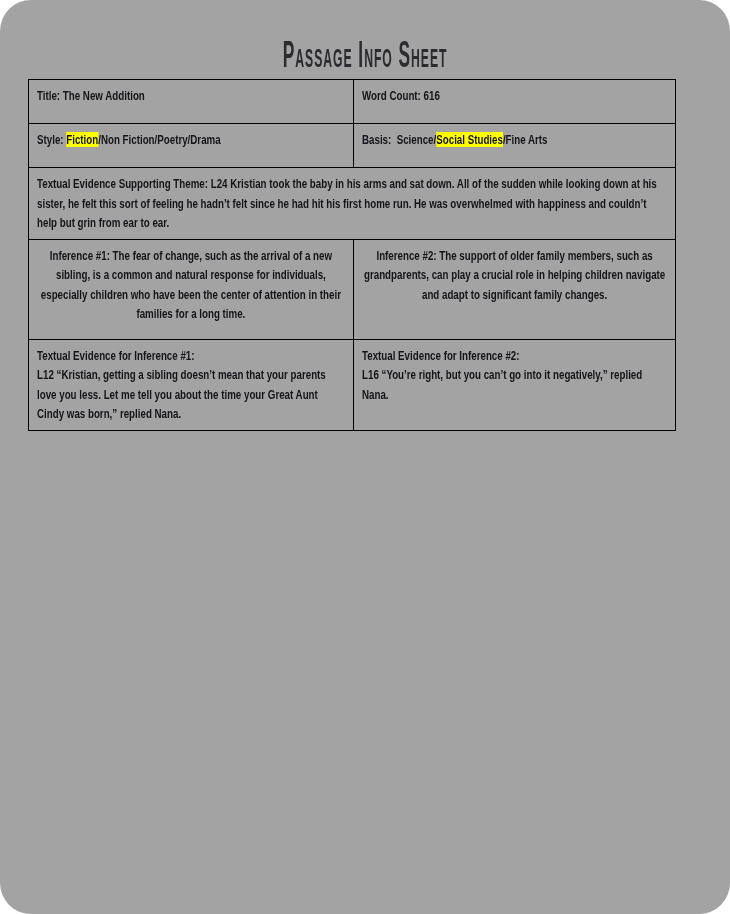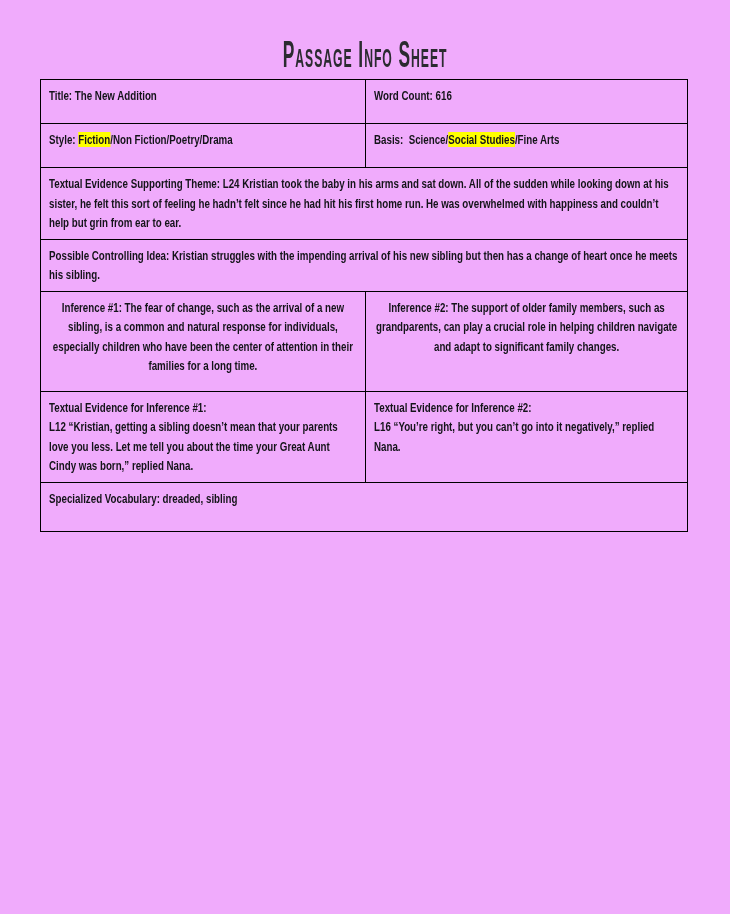--- a/index.html
+++ b/index.html
@@ -7,22 +7,23 @@
   body {
     width: 730px;
     height: 914px;
     background: #ffffff;
     font-family: "Liberation Sans", sans-serif;
   }
   .page {
     position: relative;
     width: 730px;
     height: 914px;
-    background: #f0abfc;
+    background: #a3a3a3;
     overflow: hidden;
+    border-radius: 31px;
   }
   .title-wrap {
     position: absolute;
     top: 0; left: 0;
     width: 730px;
     display: flex;
     justify-content: center;
   }
   .doc-title {
     margin: 36px 0 0 0;
@@ -31,21 +32,21 @@
     font-weight: 700;
     font-variant: small-caps;
     letter-spacing: 2px;
     color: #2b2b30;
     white-space: nowrap;
     transform: scaleX(0.47);
     transform-origin: center top;
   }
   table.info-table {
     position: absolute;
-    left: 40px;
+    left: 28px;
     top: 79px;
     width: 648px;
     border-collapse: collapse;
     table-layout: fixed;
   }
   td {
     border: 1.5px solid #000;
     vertical-align: top;
     padding: 6px 8px;
     overflow: hidden;
@@ -109,43 +110,33 @@
         </td>
         <td>
           <div class="ct"><span>Basis:  Science/</span><span class="hl" style="background: rgb(255, 255, 0);">Social Studies</span><span>/Fine Arts</span></div>
         </td>
       </tr>
       <tr class="r6">
         <td colspan="2">
           <div class="ct">Textual Evidence Supporting Theme: L24 Kristian took the baby in his arms and sat down. All of the sudden while looking down at his sister, he felt this sort of feeling he hadn’t felt since he had hit his first home run. He was overwhelmed with happiness and couldn’t help but grin from ear to ear.</div>
         </td>
       </tr>
-      <tr class="r7">
-        <td colspan="2">
-          <div class="ct">Possible Controlling Idea: Kristian struggles with the impending arrival of his new sibling but then has a change of heart once he meets his sibling.</div>
-        </td>
-      </tr>
       <tr class="r9">
         <td>
           <div class="ct">Inference #1: The fear of change, such as the arrival of a new sibling, is a common and natural response for individuals, especially children who have been the center of attention in their families for a long time.</div>
         </td>
         <td>
           <div class="ct">Inference #2: The support of older family members, such as grandparents, can play a crucial role in helping children navigate and adapt to significant family changes.</div>
         </td>
       </tr>
       <tr class="r10">
         <td>
           <div class="ct">Textual Evidence for Inference #1:
 L12 “Kristian, getting a sibling doesn’t mean that your parents love you less. Let me tell you about the time your Great Aunt Cindy was born,” replied Nana.</div>
         </td>
         <td>
           <div class="ct">Textual Evidence for Inference #2:
 L16 “You’re right, but you can’t go into it negatively,” replied Nana.</div>
         </td>
       </tr>
-      <tr class="r11">
-        <td colspan="2">
-          <div class="ct">Specialized Vocabulary: dreaded, sibling</div>
-        </td>
-      </tr>
     </tbody>
   </table>
 </div>
 
 </body></html>

